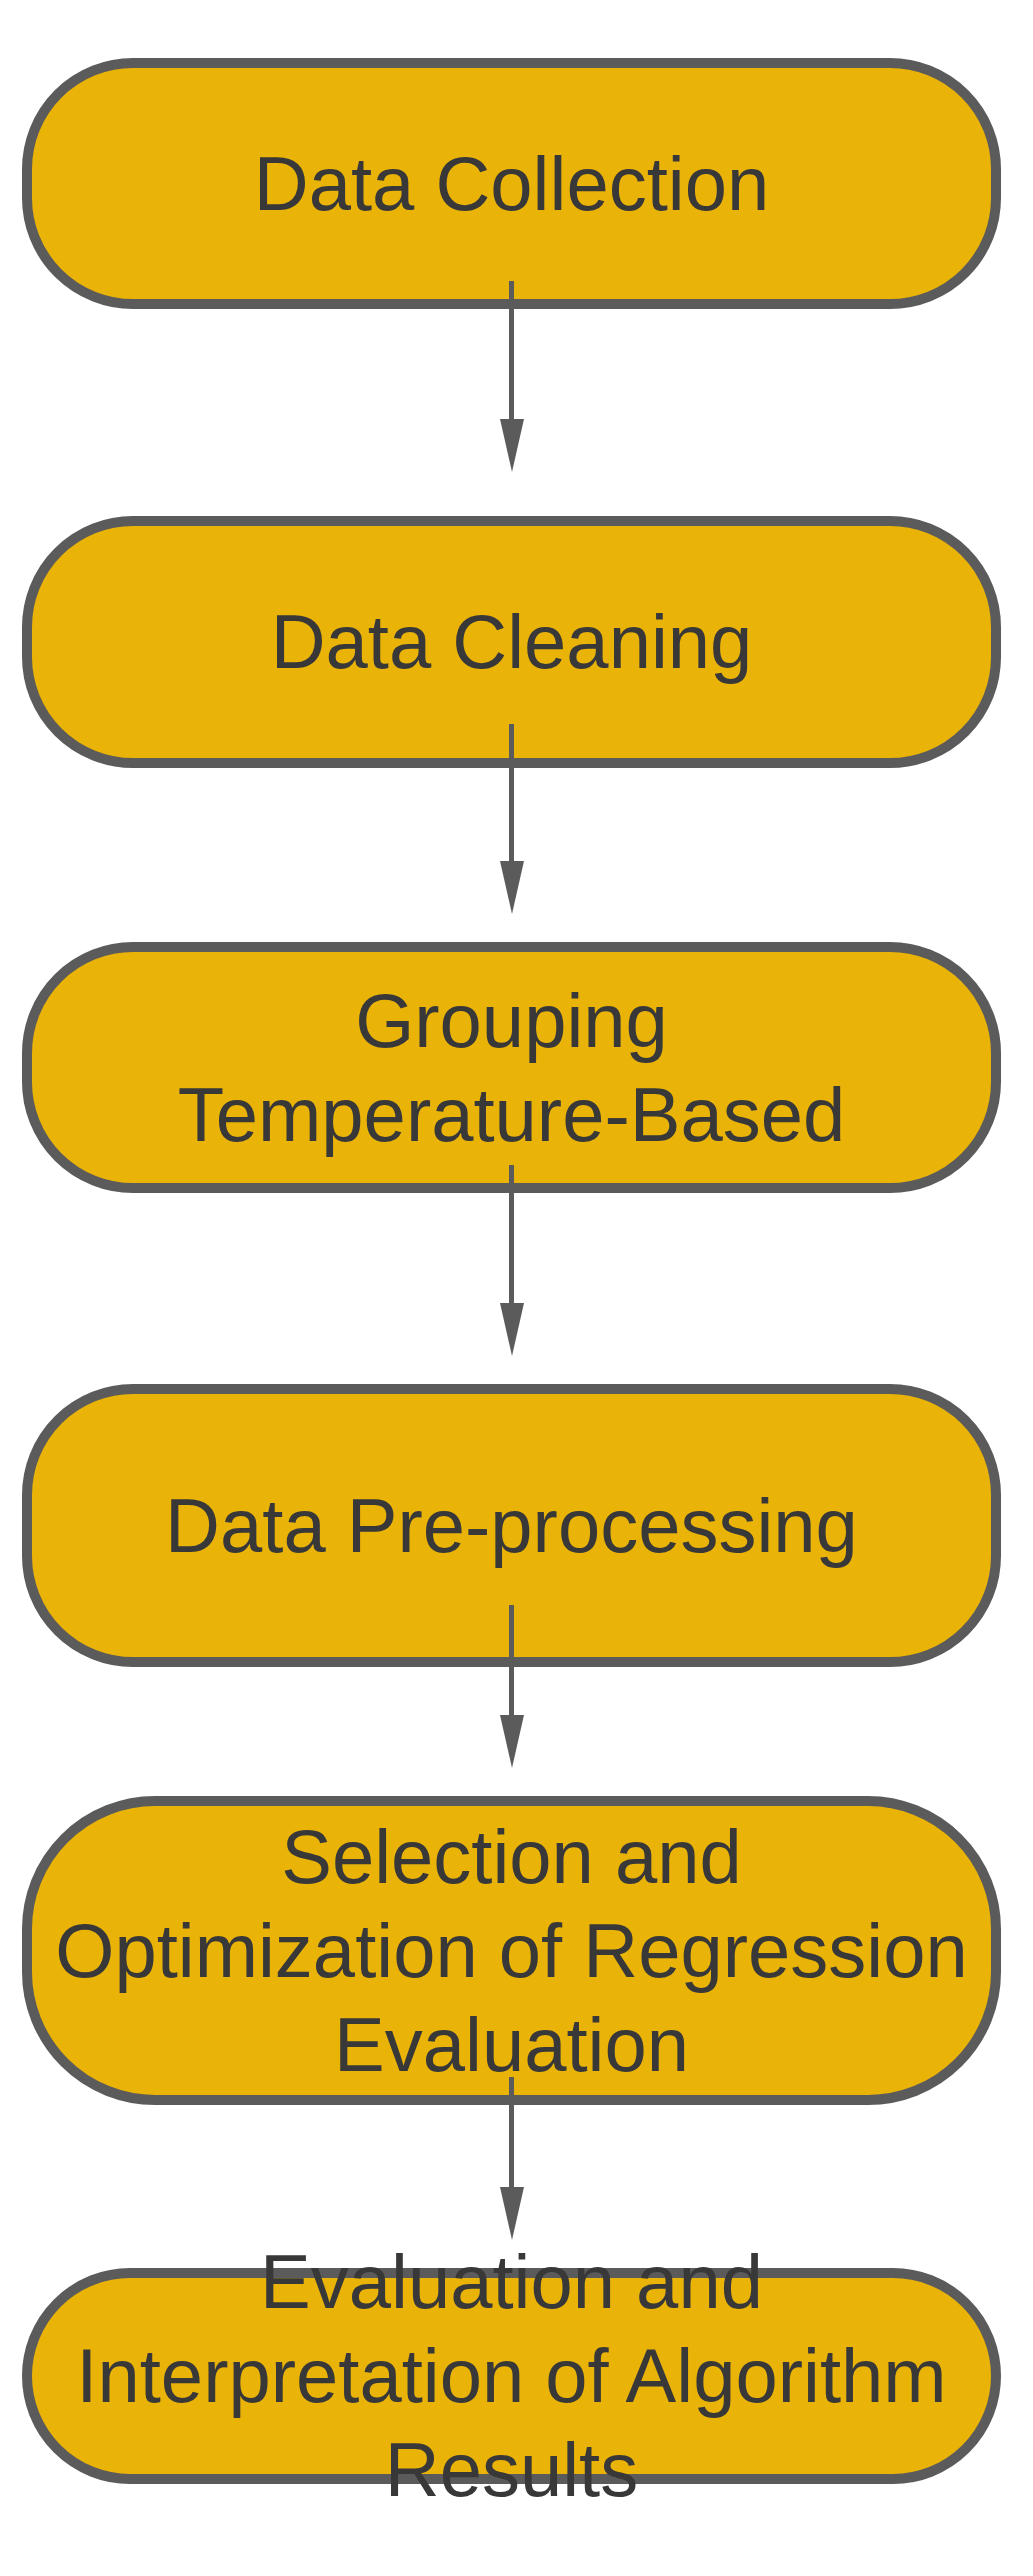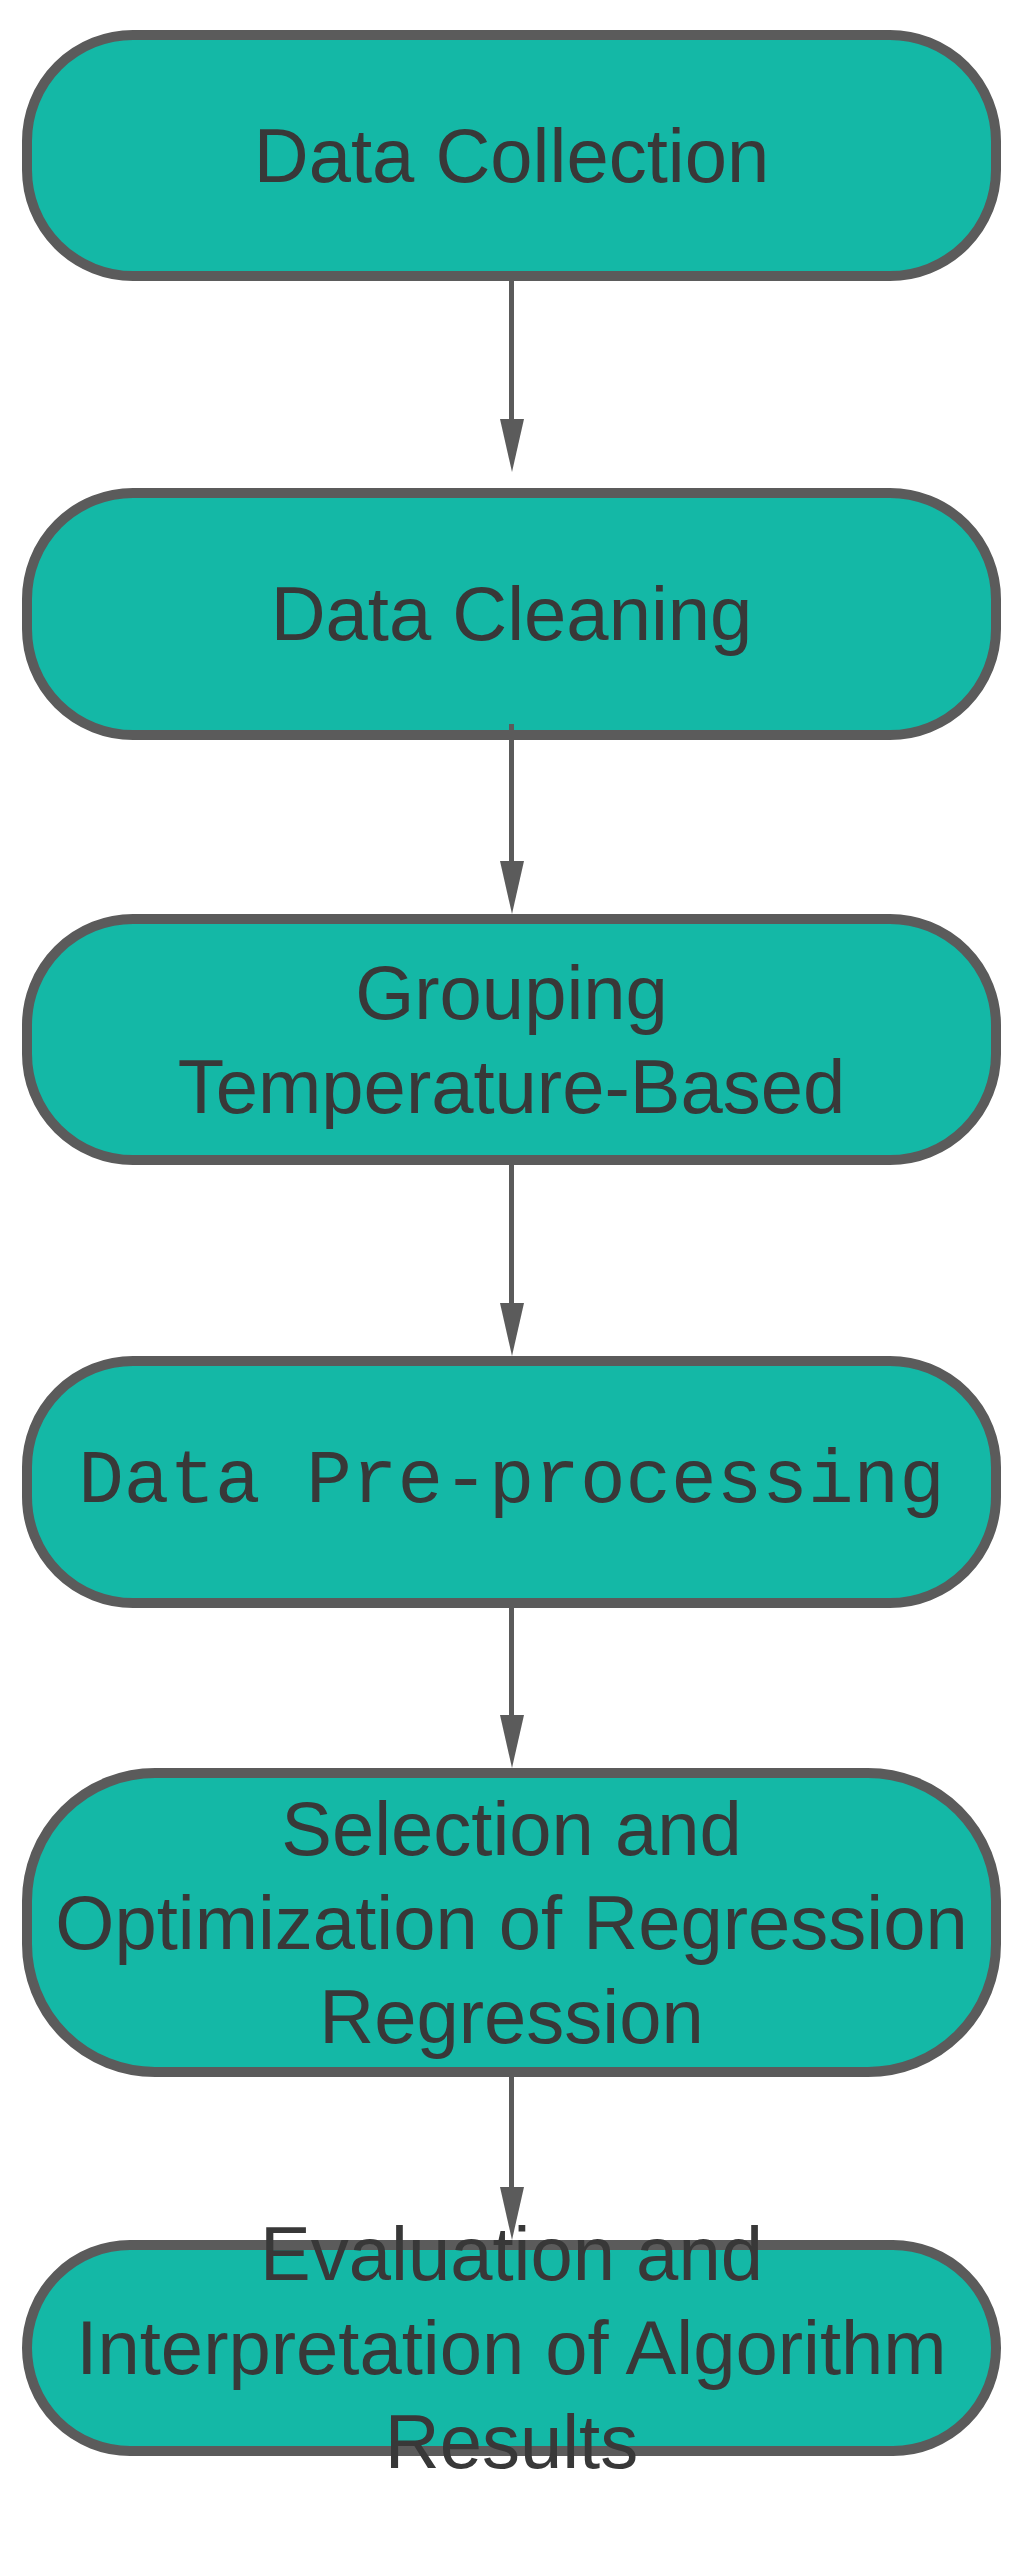--- a/index.html
+++ b/index.html
@@ -13,39 +13,40 @@
     height: 2576px;
     background: #ffffff;
     font-family: "Liberation Sans", sans-serif;
     overflow: hidden;
   }
   .node {
     position: absolute;
     left: 22px;
     width: 979px;
     box-sizing: border-box;
-    background: #14b8a6;
+    background: #eab308;
     border: 10.6px solid #5b5b5b;
     display: flex;
     flex-direction: column;
     align-items: center;
     justify-content: center;
     text-align: center;
     color: #383838;
     font-size: 76px;
     line-height: 94px;
     white-space: nowrap;
+    margin-top: 28px;
   }
   .node.short { border-radius: 111px; }
   .node.tall  { border-radius: 133px; }
 
   #node-1 { top: 30px;   height: 251px; }
   #node-2 { top: 488px;  height: 252px; }
   #node-3 { top: 914px; height: 251px; }
-  #node-4 { top: 1356px; height: 252px; font-family: Liberation Mono, monospace; }
+  #node-4 { top: 1356px; height: 283px; }
   #node-5 { top: 1768px; height: 309px; }
   #node-6 { top: 2240px; height: 216px; }
 
   .arrow {
     position: absolute;
     left: 22px;
     width: 979px;
     display: flex;
     flex-direction: column;
     align-items: center;
@@ -107,21 +108,21 @@
   </div>
 
   <div class="arrow" id="arrow-4">
     <div class="arrow-line"></div>
     <div class="arrow-head"></div>
   </div>
 
   <div class="node tall" id="node-5">
     <div>Selection and</div>
     <div>Optimization of Regression</div>
-    <div>Regression</div>
+    <div>Evaluation</div>
   </div>
 
   <div class="arrow" id="arrow-5">
     <div class="arrow-line"></div>
     <div class="arrow-head"></div>
   </div>
 
   <div class="node tall" id="node-6">
     <div>Evaluation and</div>
     <div>Interpretation of Algorithm</div>

